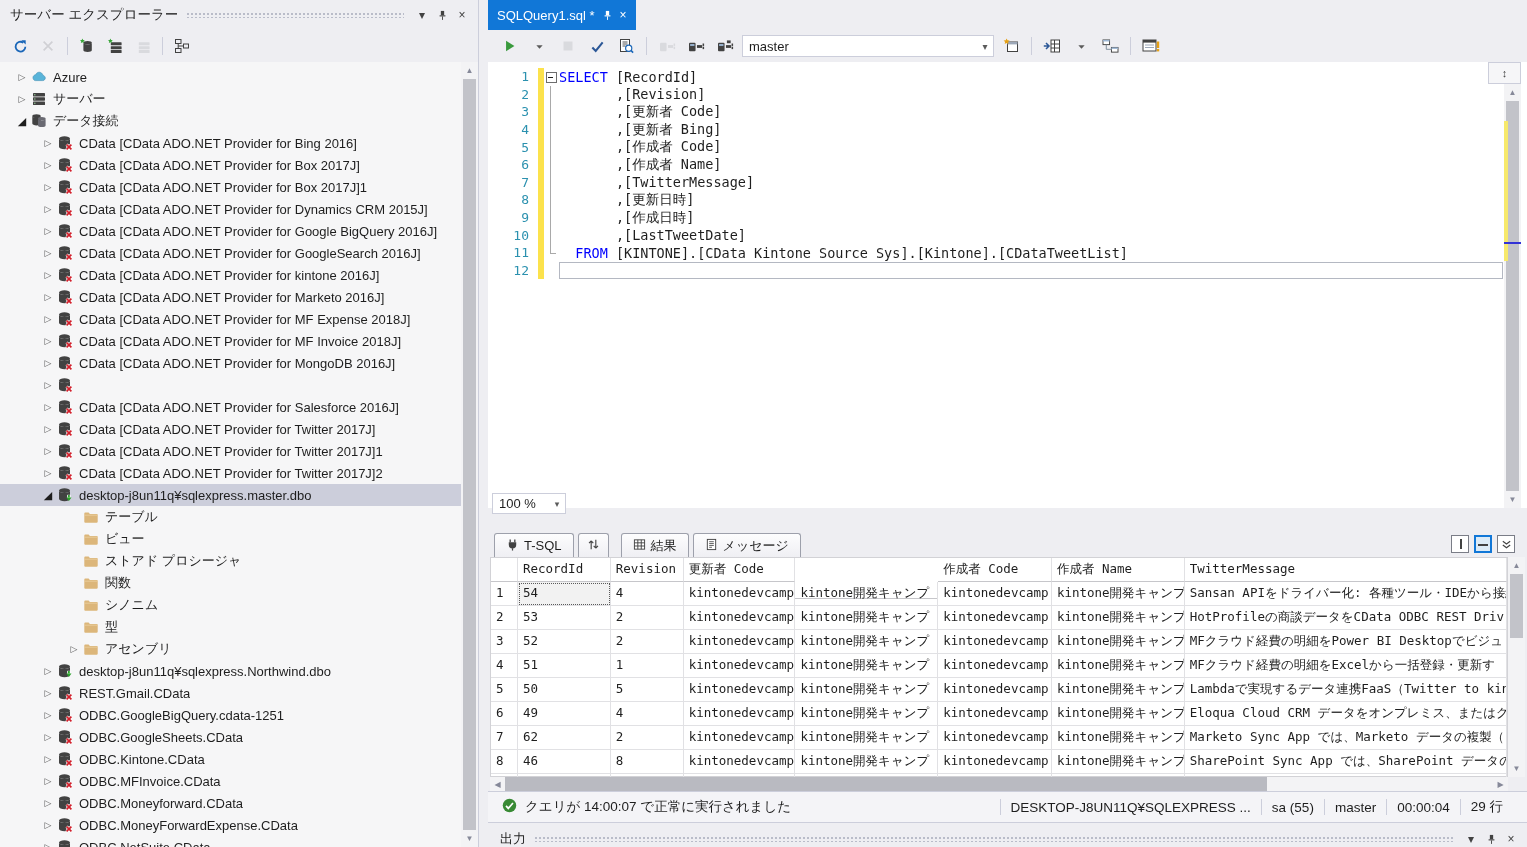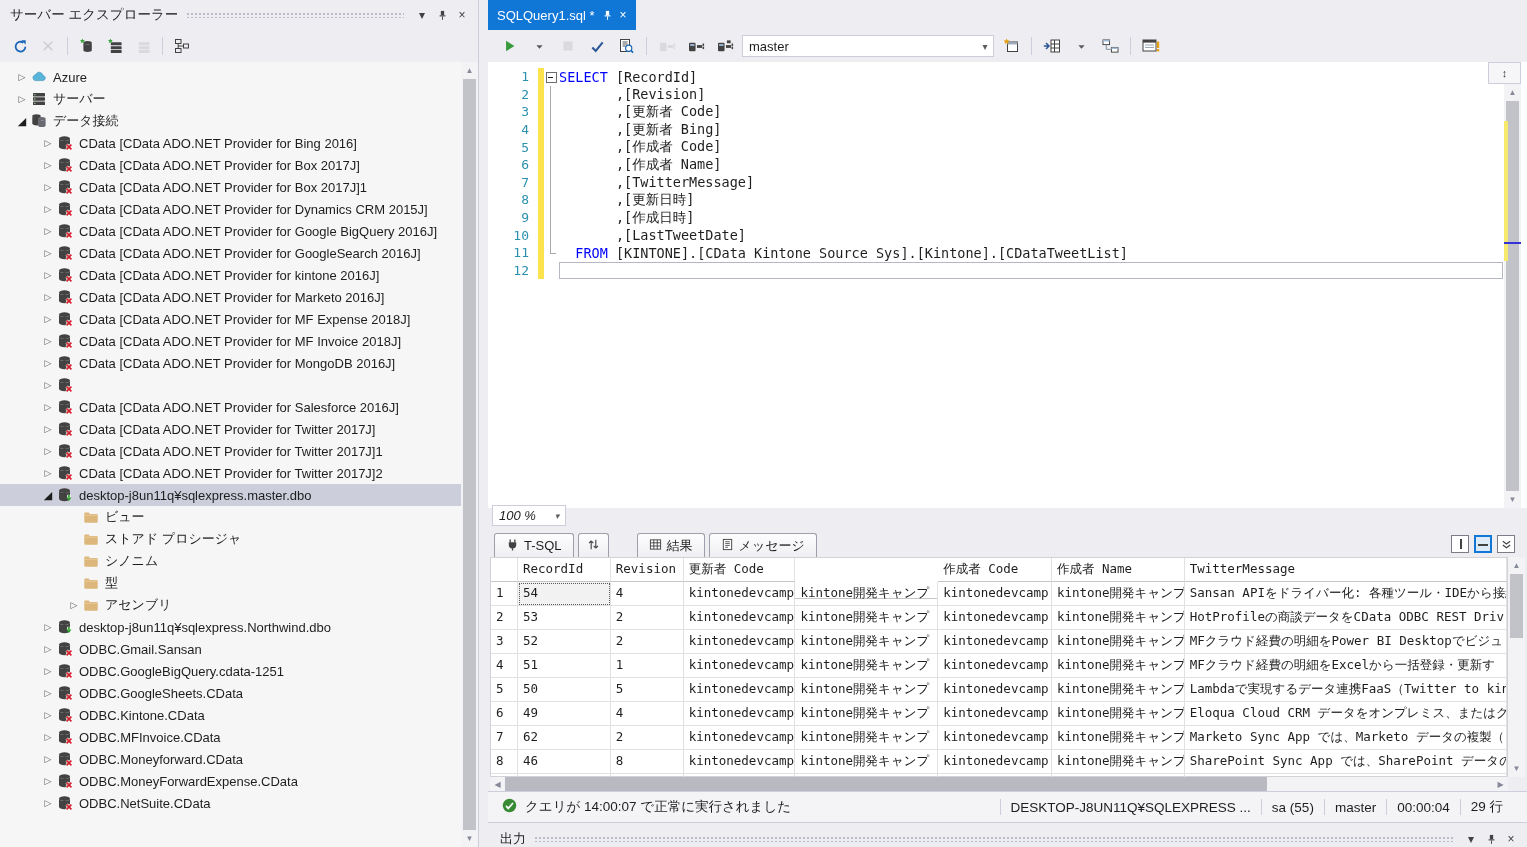--- a/index.html
+++ b/index.html
@@ -58,21 +58,21 @@
   .kw { color:#0000FF; }
   #cursor-box { position:absolute; left:71px; right:24px; top:199.6px; height:17.6px; border:1px solid #B4B8C2; }
 
   #ed-split { position:absolute; right:6px; top:0; width:33px; height:22px; background:#F6F6F8; border:1px solid #CCCEDB; display:flex; align-items:center; justify-content:center; font-size:11px; color:#424242; }
   #ed-vscroll { position:absolute; right:6px; top:22px; bottom:0; width:17px; background:#F3F3F5; }
   #ed-vscroll .sb-thumb { top:17px; bottom:17px; }
   #ed-marker-yellow { position:absolute; left:0; width:4px; top:37px; height:140px; background:#F7E96B; z-index:3; }
   #ed-marker-blue { position:absolute; left:0; right:0; top:158px; height:2px; background:#3333D6; z-index:3; }
   #ed-vscroll .sb-down { position:absolute; bottom:0; left:0; right:0; }
 
-  #zoomrow { position:absolute; left:0; top:504px; right:0; height:23px; display:flex; align-items:center;font-style:italic; }
+  #zoomrow { position:absolute; left:0; top:492px; right:0; height:23px; display:flex; align-items:center; }
   #zoombox { margin-left:4px; width:74px; height:21px; background:#fff; border:1px solid #CCCEDB; display:flex; align-items:center; font-size:13px; padding-left:6px; }
   #zoombox .dd { margin-left:auto; width:16px; font-size:9px; color:#5B5B5B; text-align:center; }
 
   #panetabs { position:absolute; left:0; top:531px; right:0; height:26px; display:flex; align-items:flex-end; padding-left:6px; gap:4px; }
   .ptab { height:24px; display:flex; align-items:center; gap:5px; padding:0 11px; font-size:13px;
           border:1px solid #9DA0AB; border-bottom:none; border-radius:3px 3px 0 0;
           background:linear-gradient(#FDFDFE,#EFEFF3); }
   .ptab.mini { padding:0 8px; }
   #pane-btns { position:absolute; right:12px; top:4px; display:flex; gap:5px; }
   .pbtn { width:18px; height:18px; border:1px solid #7A7D87; background:#fff; position:relative; display:flex; align-items:center; justify-content:center; }
@@ -438,31 +438,51 @@
           <span class="tlabel">desktop-j8un11q¥sqlexpress.master.dbo</span>
         </div>
         <div class="tree-row" style="padding-left: 66px;">
           <span class="ar"></span>
           <span class="ticon">
             <svg viewBox="0 0 16 16" width="16" height="16">
               <path d="M1.3 12.8V4.4c0-0.5 0.4-0.9 0.9-0.9h3.4l1.3 1.4h6.9c0.5 0 0.9 0.4 0.9 0.9v7c0 0.5-0.4 0.9-0.9 0.9H2.2c-0.5 0-0.9-0.4-0.9-0.9z" fill="#DCB67A"></path>
               <path d="M1.3 6.2h13.4" stroke="#EBCF9E" stroke-width="0.9"></path>
             </svg>
           </span>
-          <span class="tlabel">ビュー</span>
+          <span class="tlabel">テーブル</span>
         </div>
         <div class="tree-row" style="padding-left: 66px;">
           <span class="ar"></span>
           <span class="ticon">
             <svg viewBox="0 0 16 16" width="16" height="16">
               <path d="M1.3 12.8V4.4c0-0.5 0.4-0.9 0.9-0.9h3.4l1.3 1.4h6.9c0.5 0 0.9 0.4 0.9 0.9v7c0 0.5-0.4 0.9-0.9 0.9H2.2c-0.5 0-0.9-0.4-0.9-0.9z" fill="#DCB67A"></path>
               <path d="M1.3 6.2h13.4" stroke="#EBCF9E" stroke-width="0.9"></path>
             </svg>
           </span>
+          <span class="tlabel">ビュー</span>
+        </div>
+        <div class="tree-row" style="padding-left: 66px;">
+          <span class="ar"></span>
+          <span class="ticon">
+            <svg viewBox="0 0 16 16" width="16" height="16">
+              <path d="M1.3 12.8V4.4c0-0.5 0.4-0.9 0.9-0.9h3.4l1.3 1.4h6.9c0.5 0 0.9 0.4 0.9 0.9v7c0 0.5-0.4 0.9-0.9 0.9H2.2c-0.5 0-0.9-0.4-0.9-0.9z" fill="#DCB67A"></path>
+              <path d="M1.3 6.2h13.4" stroke="#EBCF9E" stroke-width="0.9"></path>
+            </svg>
+          </span>
           <span class="tlabel">ストアド プロシージャ</span>
+        </div>
+        <div class="tree-row" style="padding-left: 66px;">
+          <span class="ar"></span>
+          <span class="ticon">
+            <svg viewBox="0 0 16 16" width="16" height="16">
+              <path d="M1.3 12.8V4.4c0-0.5 0.4-0.9 0.9-0.9h3.4l1.3 1.4h6.9c0.5 0 0.9 0.4 0.9 0.9v7c0 0.5-0.4 0.9-0.9 0.9H2.2c-0.5 0-0.9-0.4-0.9-0.9z" fill="#DCB67A"></path>
+              <path d="M1.3 6.2h13.4" stroke="#EBCF9E" stroke-width="0.9"></path>
+            </svg>
+          </span>
+          <span class="tlabel">関数</span>
         </div>
         <div class="tree-row" style="padding-left: 66px;">
           <span class="ar"></span>
           <span class="ticon">
             <svg viewBox="0 0 16 16" width="16" height="16">
               <path d="M1.3 12.8V4.4c0-0.5 0.4-0.9 0.9-0.9h3.4l1.3 1.4h6.9c0.5 0 0.9 0.4 0.9 0.9v7c0 0.5-0.4 0.9-0.9 0.9H2.2c-0.5 0-0.9-0.4-0.9-0.9z" fill="#DCB67A"></path>
               <path d="M1.3 6.2h13.4" stroke="#EBCF9E" stroke-width="0.9"></path>
             </svg>
           </span>
           <span class="tlabel">シノニム</span>
@@ -503,21 +523,21 @@
         <div class="tree-row" style="padding-left: 40px;">
           <span class="ar">▷</span>
           <span class="ticon">
             <svg viewBox="0 0 16 16" width="16" height="16">
               <ellipse cx="7.5" cy="3.6" rx="5.5" ry="2.4" fill="#424242"></ellipse>
               <path d="M2 3.6v8.2c0 1.3 2.5 2.4 5.5 2.4s5.5-1.1 5.5-2.4V3.6c0 1.3-2.5 2.4-5.5 2.4S2 4.9 2 3.6z" fill="#424242"></path>
               <path d="M9.6 9.6l4.8 4.8M14.4 9.6l-4.8 4.8" stroke="#fff" stroke-width="3"></path>
               <path d="M9.6 9.6l4.8 4.8M14.4 9.6l-4.8 4.8" stroke="#D11E2A" stroke-width="1.7"></path>
             </svg>
           </span>
-          <span class="tlabel">ODBC.Gmail.Sansan</span>
+          <span class="tlabel">REST.Gmail.CData</span>
         </div>
         <div class="tree-row" style="padding-left: 40px;">
           <span class="ar">▷</span>
           <span class="ticon">
             <svg viewBox="0 0 16 16" width="16" height="16">
               <ellipse cx="7.5" cy="3.6" rx="5.5" ry="2.4" fill="#424242"></ellipse>
               <path d="M2 3.6v8.2c0 1.3 2.5 2.4 5.5 2.4s5.5-1.1 5.5-2.4V3.6c0 1.3-2.5 2.4-5.5 2.4S2 4.9 2 3.6z" fill="#424242"></path>
               <path d="M9.6 9.6l4.8 4.8M14.4 9.6l-4.8 4.8" stroke="#fff" stroke-width="3"></path>
               <path d="M9.6 9.6l4.8 4.8M14.4 9.6l-4.8 4.8" stroke="#D11E2A" stroke-width="1.7"></path>
             </svg>
@@ -859,21 +879,21 @@
               <path d="M7 11v2.5" stroke="#424242" stroke-width="1.3"></path>
             </svg></span>
         <span>T-SQL</span>
       </div>
       <div class="ptab mini">
         <span id="sort-icon"><svg viewBox="0 0 14 14" width="13" height="13">
               <path d="M4.5 12V3M4.5 3L2.2 5.5M4.5 3l2.3 2.5" fill="none" stroke="#424242" stroke-width="1.2"></path>
               <path d="M9.5 2v9M9.5 11l-2.3-2.5M9.5 11l2.3-2.5" fill="none" stroke="#424242" stroke-width="1.2"></path>
             </svg></span>
       </div>
-      <div class="ptab" style="margin-left:24px;">
+      <div class="ptab" style="margin-left:8px;">
         <span id="res-icon"><svg viewBox="0 0 14 14" width="13" height="13">
               <g stroke="#424242" fill="#fff">
                 <rect x="1.5" y="2" width="11" height="10"></rect>
                 <path d="M1.5 5.2h11M1.5 8.6h11M5.2 2v10M8.9 2v10"></path>
               </g>
             </svg></span>
         <span>結果</span>
       </div>
       <div class="ptab">
         <span id="msg-icon"><svg viewBox="0 0 14 14" width="13" height="13">

